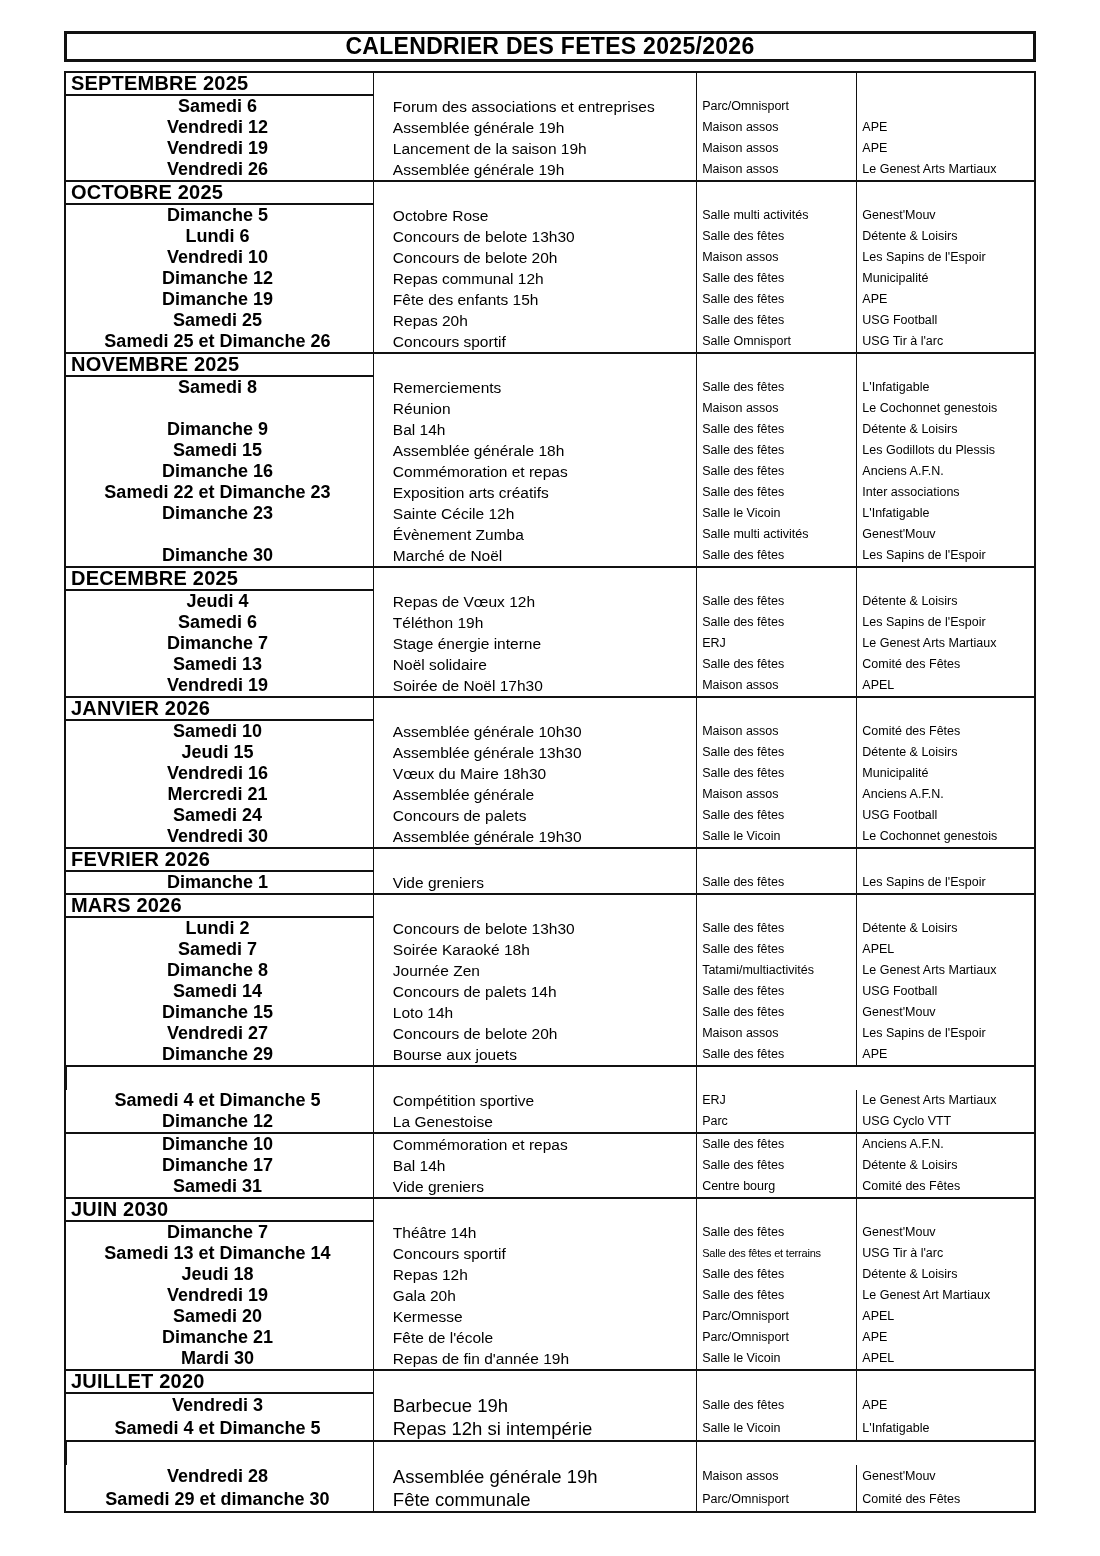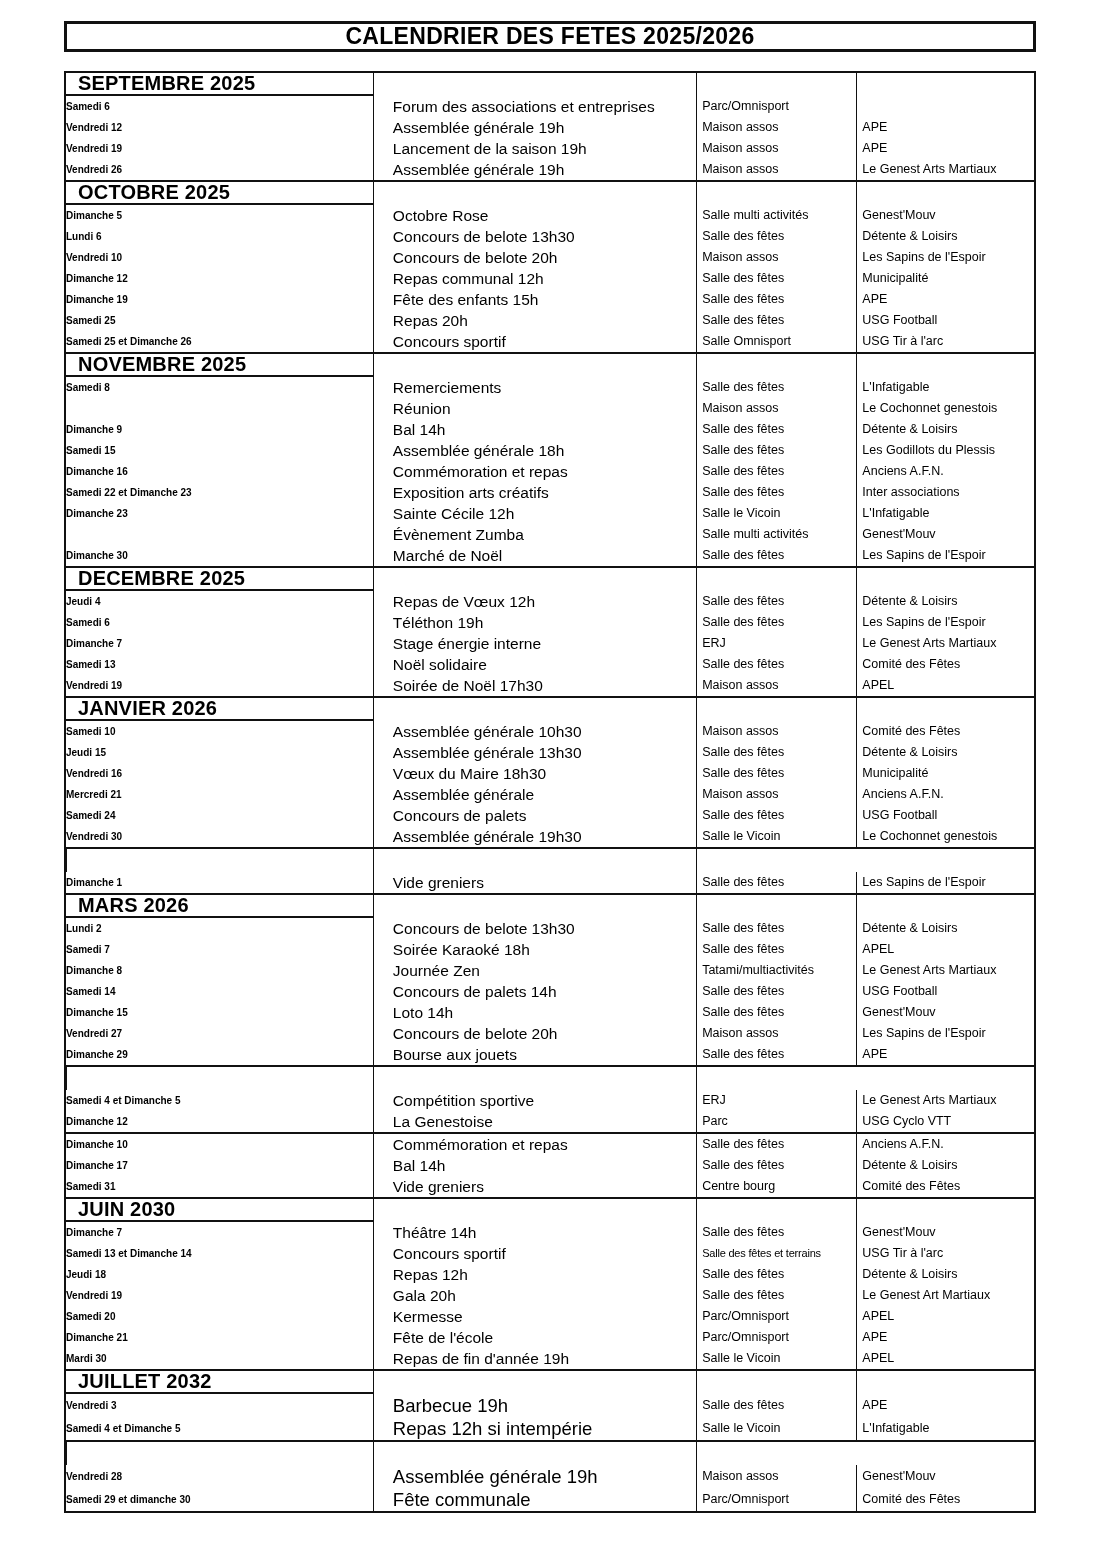--- a/index.html
+++ b/index.html
@@ -7,21 +7,21 @@
     width: 1100px; height: 1556px;
     background: #ffffff;
     font-family: "Liberation Sans", sans-serif;
     color: #000000;
     -webkit-font-smoothing: antialiased;
   }
   .page { position: relative; width: 1100px; height: 1556px; overflow: hidden; }
 
   .title-box {
     position: absolute;
-    left: 64px; top: 21px;
+    left: 64px; top: 31px;
     width: 972px; height: 31px;
     box-sizing: border-box;
     border: 3px solid #111;
     display: flex; align-items: center; justify-content: center;
     font-size: 23px; font-weight: bold;
     letter-spacing: 0.3px;
   }
 
   .cal {
     position: absolute;
@@ -42,39 +42,39 @@
   }
 
   
   .month-row { height: 23px; }
   .month-row .mname {
     box-sizing: border-box;
     border-bottom: 2px solid #111;
     font-weight: bold;
     font-size: 20px;
     line-height: 21px;
-    padding-left: 12px;
+    padding-left: 5px;
     white-space: nowrap;
     overflow: hidden;
     letter-spacing: 0.2px;
   }
   .month-row .mfill { box-sizing: border-box; border-left: 1px solid #111; }
 
   
   .event-row { height: 21px; }
   .event-row > div {
     box-sizing: border-box;
     line-height: 21px;
     white-space: nowrap;
     overflow: hidden;
   }
   .cell-date {
-    text-align: left;
+    text-align: center;
     font-weight: bold;
-    font-size: 10px;
+    font-size: 18px;
     padding-right: 4px;
   }
   .cell-event {
     border-left: 1px solid #111;
     font-size: 15.5px;
     padding-left: 19px;
   }
   .cell-loc, .cell-org {
     border-left: 1px solid #111;
     font-size: 12.5px;
@@ -313,20 +313,21 @@
         </div>
         <div class="grid-row event-row">
           <div class="cell-date">Vendredi 30</div>
           <div class="cell-event">Assemblée générale 19h30</div>
           <div class="cell-loc">Salle le Vicoin</div>
           <div class="cell-org">Le Cochonnet genestois</div>
         </div>
       </div>
       <div class="section">
         <div class="grid-row month-row">
+          <div class="mname">FEVRIER 2026</div>
           <div class="mfill"></div>
           <div class="mfill"></div>
           <div class="mfill"></div>
         </div>
         <div class="grid-row event-row">
           <div class="cell-date">Dimanche 1</div>
           <div class="cell-event">Vide greniers</div>
           <div class="cell-loc">Salle des fêtes</div>
           <div class="cell-org">Les Sapins de l'Espoir</div>
         </div>
@@ -465,21 +466,21 @@
         </div>
         <div class="grid-row event-row">
           <div class="cell-date">Mardi 30</div>
           <div class="cell-event">Repas de fin d'année 19h</div>
           <div class="cell-loc">Salle le Vicoin</div>
           <div class="cell-org">APEL</div>
         </div>
       </div>
       <div class="section large">
         <div class="grid-row month-row">
-          <div class="mname">JUILLET 2032</div>
+          <div class="mname">JUILLET 2020</div>
           <div class="mfill"></div>
           <div class="mfill"></div>
           <div class="mfill"></div>
         </div>
         <div class="grid-row event-row">
           <div class="cell-date">Vendredi 3</div>
           <div class="cell-event">Barbecue 19h</div>
           <div class="cell-loc">Salle des fêtes</div>
           <div class="cell-org">APE</div>
         </div>

